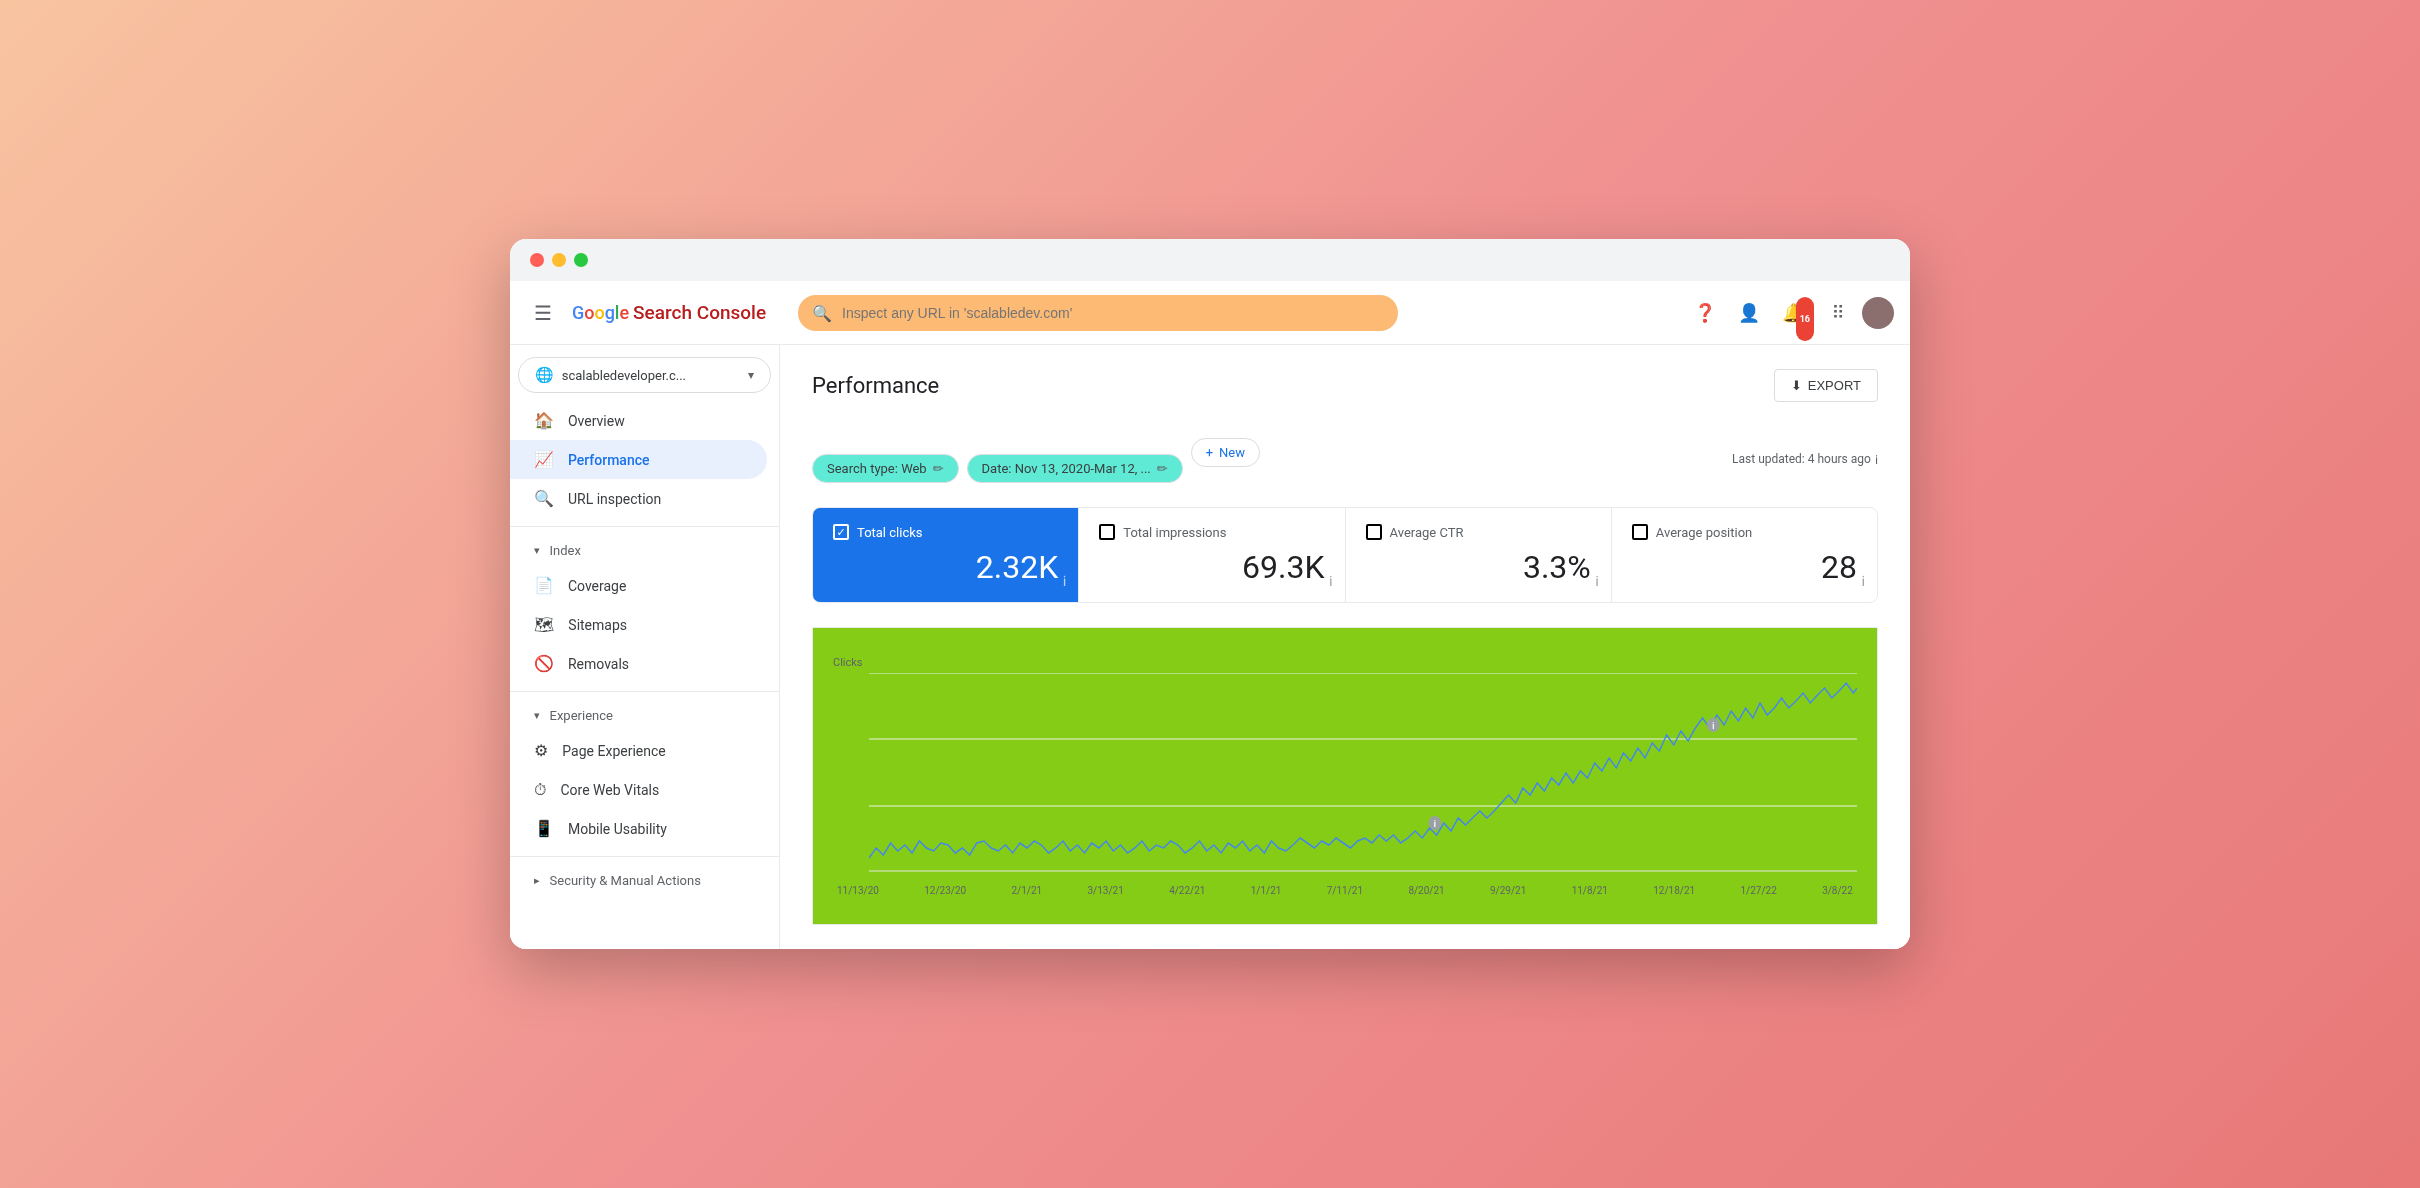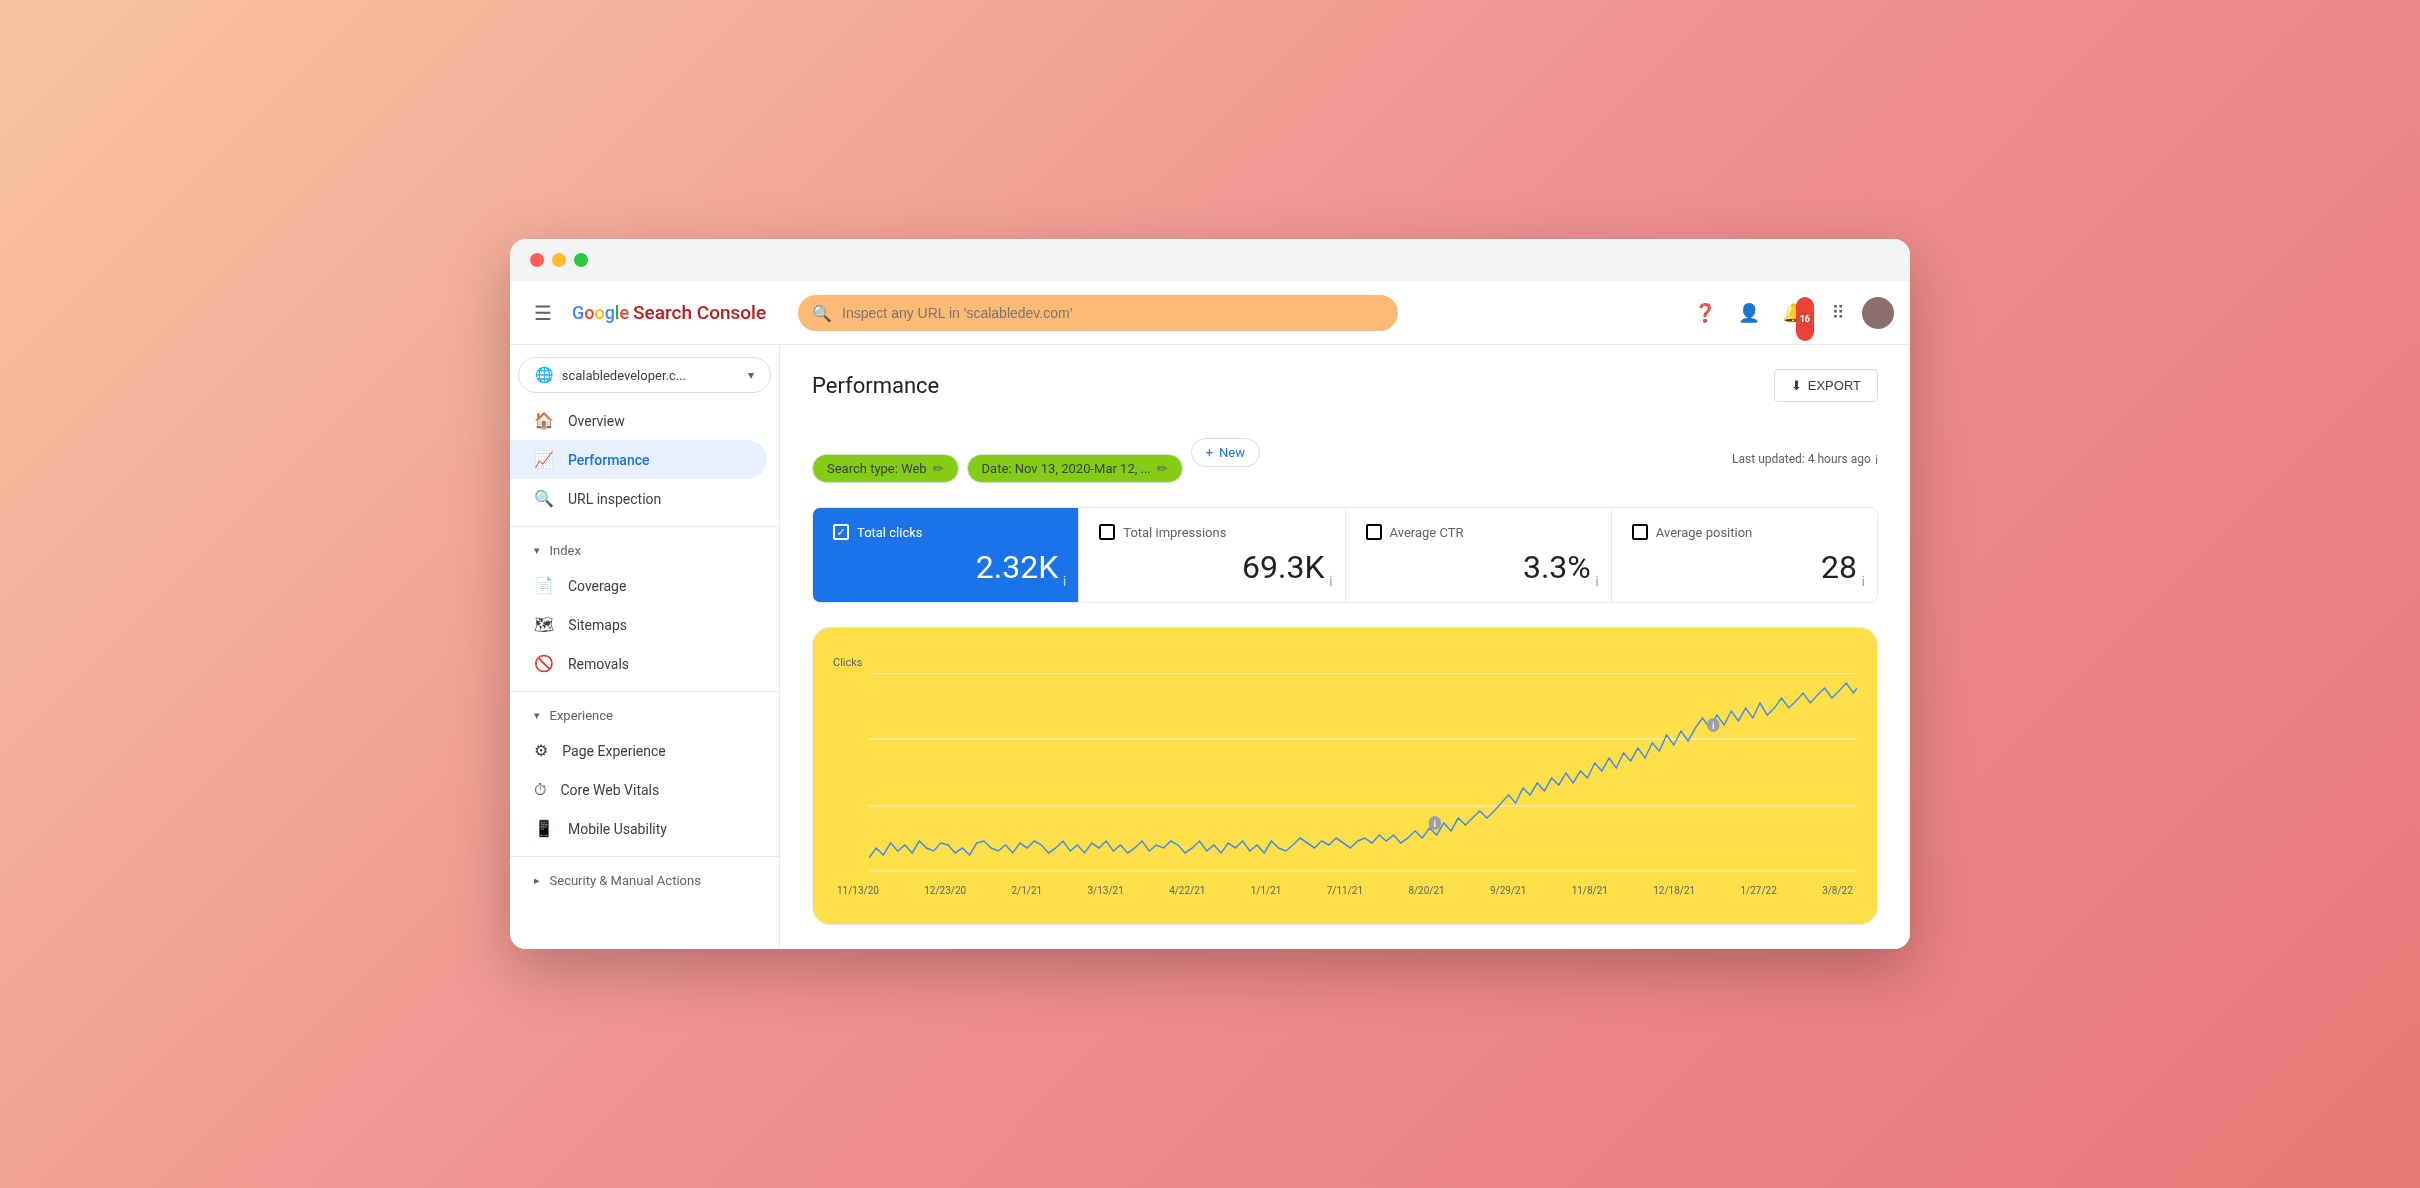--- a/index.html
+++ b/index.html
@@ -234,21 +234,21 @@
     }
     .filter-chip {
       display: flex;
       gap: 6px;
       padding: 6px 14px;
       border: 1px solid #dadce0;
       border-radius: 16px;
       font-size: 13px;
       color: #3c4043;
       cursor: pointer;
-      background: #84cc16;
+      background: #5eead4;
       margin-top: 32px;
     }
     .filter-chip .chip-icon { font-size: 13px; color: #5f6368; }
     .new-filter {
       display: flex;
       align-items: center;
       gap: 6px;
       padding: 6px 14px;
       border: 1px solid #dadce0;
       border-radius: 16px;
@@ -325,23 +325,23 @@
       right: 12px;
       color: rgba(255,255,255,0.7);
       font-size: 14px;
       cursor: pointer;
     }
     .metric-card:not(.active) .metric-info { color: #9aa0a6; }
 
     
     .chart-container {
       border: 1px solid #e8eaed;
-      border-radius: 18px;
+      border-radius: 0;
       padding: 28px 20px;
-      background: #fde047;
+      background: #84cc16;
     }
     .chart-y-label {
       font-size: 11px;
       color: #5f6368;
       margin-bottom: 4px;
     }
     .chart-svg {
       width: 100%;
       height: 200px;
     }

